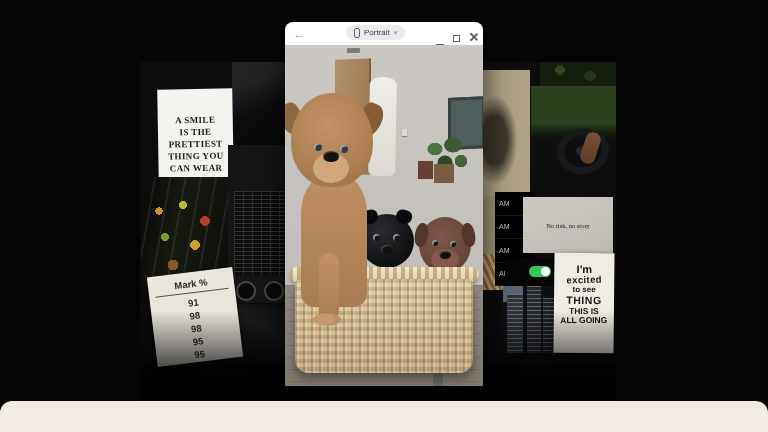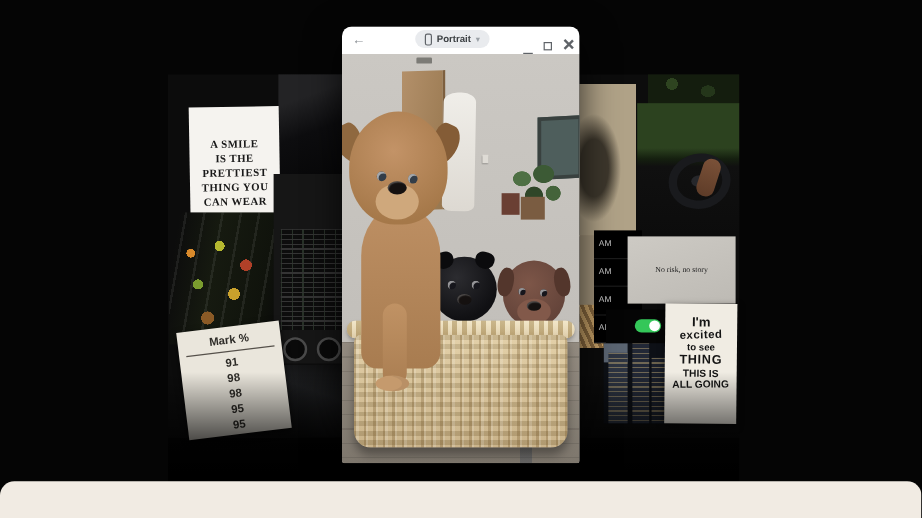--- a/index.html
+++ b/index.html
@@ -60,21 +60,21 @@
   .fade{background:linear-gradient(180deg,rgba(0,0,0,0),#000 92%);}
 
   
   #win{left:285px;top:22px;width:198px;height:364px;border-radius:8px 8px 2px 2px;overflow:hidden;
        box-shadow:0 10px 30px rgba(0,0,0,.75);z-index:10;}
   #titlebar{left:0;top:0;width:198px;height:23px;background:#fff;}
   .backbtn{left:7px;top:5px;width:14px;height:14px;color:#8a8f94;font-size:11px;line-height:14px;text-align:center;}
   .chip{left:61px;top:3px;height:15px;background:#e9ebee;border-radius:8px;display:flex;align-items:center;
         gap:4px;padding:0 8px;}
   .phoneicon{width:6px;height:10px;border:1px solid #5f6368;border-radius:2px;box-sizing:border-box;}
-  .chiplabel{font-size:8px;color:#3c4043;font-weight:bold;}
+  .chiplabel{font-size:8px;color:#3c4043;}
   .chev{font-size:7px;color:#9aa0a6;}
   .wctl{top:9px;width:9px;height:9px;}
   .minline{top:13px;width:8px;height:1.5px;background:#5f6368;}
   .sq{width:7px;height:7px;border:1.2px solid #5f6368;box-sizing:border-box;}
   .xbar{position:absolute;left:3.5px;top:-1px;width:1.5px;height:10px;background:#5f6368;}
 
   
   #scene{left:0;top:23px;width:198px;height:341px;background:linear-gradient(#cbc8c3,#c2bfba 70%,#b5b1ab);overflow:hidden;}
   .door{left:50px;top:14px;width:34px;height:116px;background:linear-gradient(100deg,#b3906a,#97774f);
         border-right:2px solid #7d5f3e;transform:skewY(-2deg);}

